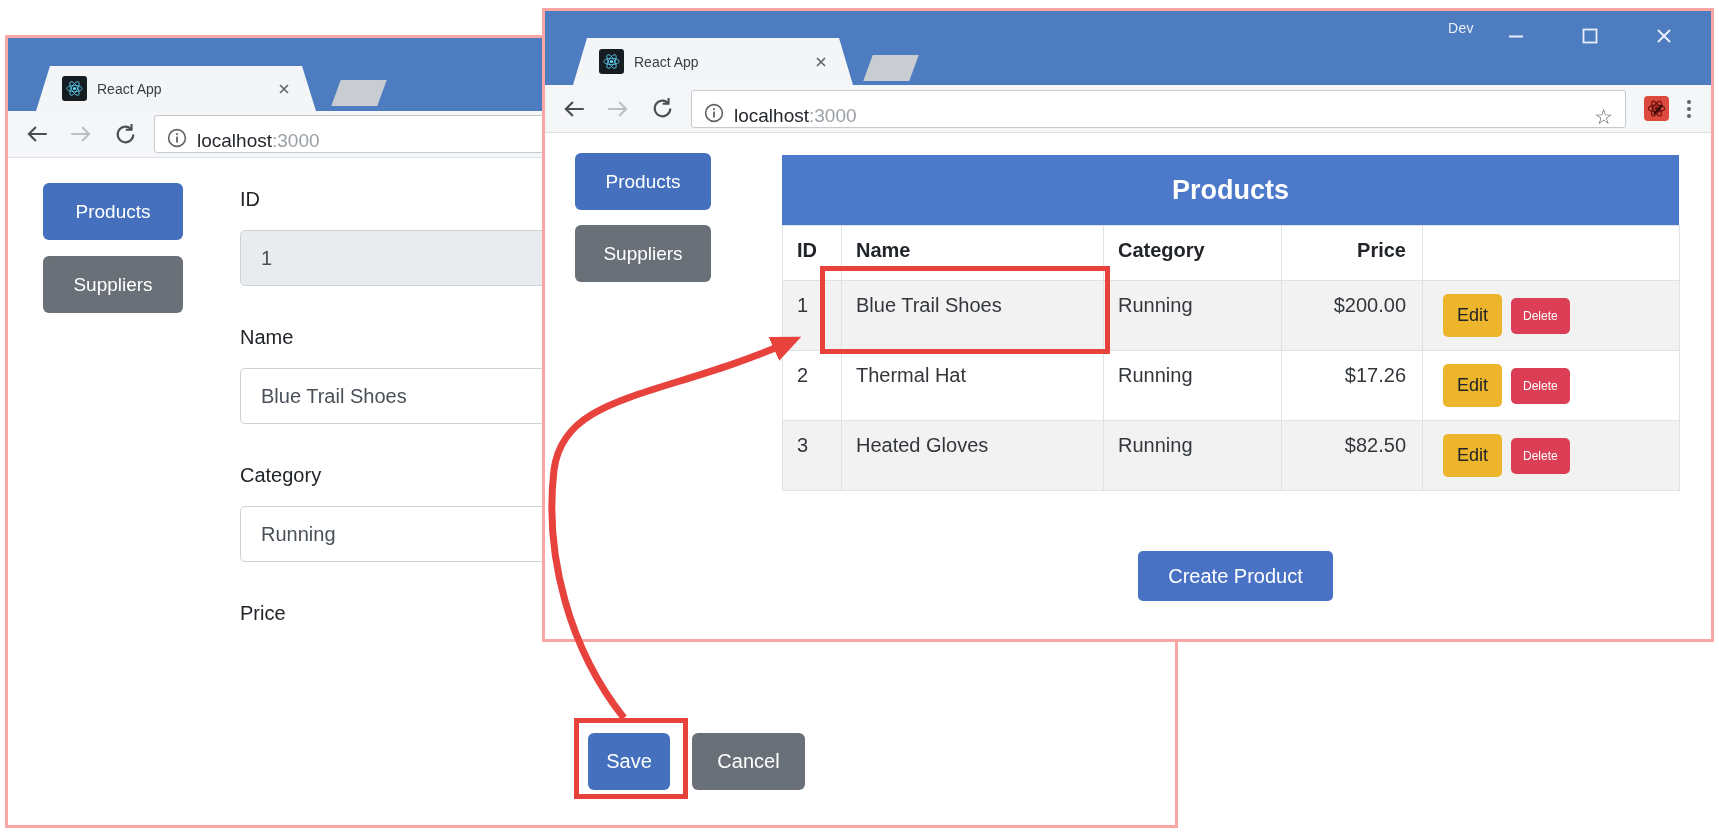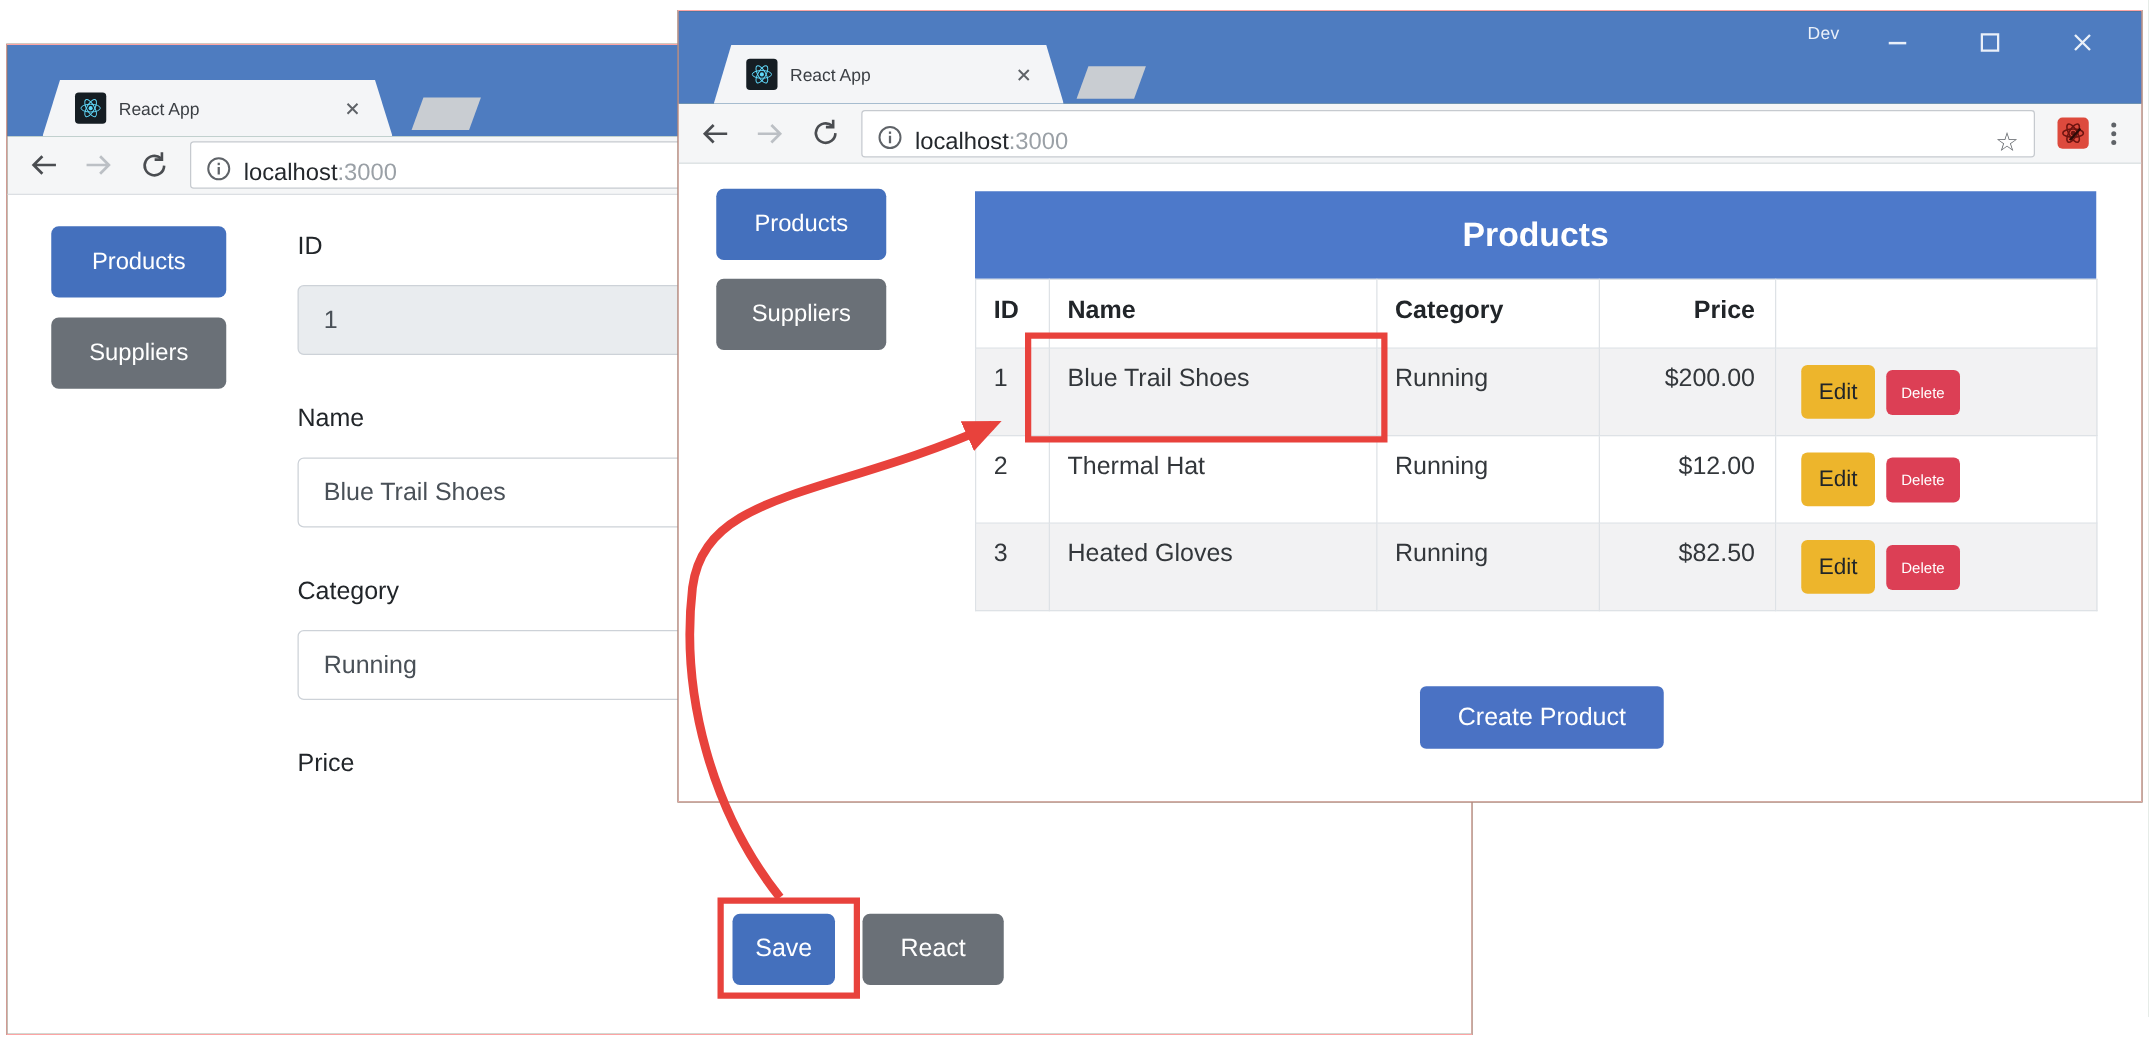--- a/index.html
+++ b/index.html
@@ -1,20 +1,20 @@
 <!DOCTYPE html>
 <html><head>
 <meta charset="utf-8">
 <style>
   * { margin:0; padding:0; box-sizing:border-box; }
   body { background:#ffffff; font-family:"Liberation Sans", sans-serif; }
   .canvas { position:relative; width:1719px; height:837px; background:#ffffff; overflow:hidden; }
 
   
-  .window { position:absolute; background:#14532d; border:1px solid #fca5a5; }
+  .window { position:absolute; background:#86efac; border:3px solid #fca5a5; }
   .titlebar { position:absolute; left:0; top:0; width:100%; background:#4e7cc0; }
   .win-title { position:absolute; font-size:14px; color:#eaf0f9; letter-spacing:.3px; }
   .win-controls { position:absolute; top:13px; display:flex; gap:50px; }
   .win-btn { width:24px; height:24px; display:flex; align-items:center; justify-content:center; cursor:default; }
   .tab { position:absolute; bottom:0; background:#f4f5f7; display:flex; align-items:center;
          clip-path:polygon(0 100%, 14px 0, calc(100% - 14px) 0, 100% 100%); padding:0 26px; }
   .favicon { width:25px; height:25px; background:#151d23; border-radius:3px; display:flex; align-items:center; justify-content:center; }
   .tab-title { font-size:14px; color:#3b3f44; margin-left:10px; white-space:nowrap; }
   .tab-close { margin-left:auto; display:flex; }
   .newtab { position:absolute; background:#c9cdd2; transform:skewX(-20deg); }
@@ -155,21 +155,21 @@
 
       <label class="form-label" style="top:168px">Name</label>
       <input class="form-input" style="top: 210px;" value="Blue Trail Shoes">
 
       <label class="form-label" style="top:306px">Category</label>
       <input class="form-input" style="top: 348px;" value="Running">
 
       <label class="form-label" style="top:444px">Price</label>
 
       <button class="btn btn-primary save-btn">Save</button>
-      <button class="btn btn-secondary cancel-btn">React</button>
+      <button class="btn btn-secondary cancel-btn">Cancel</button>
     </div>
   </section>
 
   <section class="window front-window">
     <div class="titlebar">
       <span class="win-title">Dev</span>
       <div class="win-controls">
         <span class="win-btn">
           <svg width="22" height="22" viewBox="0 0 22 22">
               <rect x="4" y="10.5" width="14" height="2" fill="#eaf0f9"></rect>
@@ -284,21 +284,21 @@
                   <div class="row-actions">
                 <button class="btn-edit">Edit</button>
                 <button class="btn-delete">Delete</button>
               </div>
                 </td>
             </tr>
             <tr>
               <td>2</td>
               <td>Thermal Hat</td>
               <td>Running</td>
-              <td class="num">$12.00</td>
+              <td class="num">$17.26</td>
               <td class="actions-cell">
                   <div class="row-actions">
                 <button class="btn-edit">Edit</button>
                 <button class="btn-delete">Delete</button>
               </div>
                 </td>
             </tr>
             <tr>
               <td>3</td>
               <td>Heated Gloves</td>

